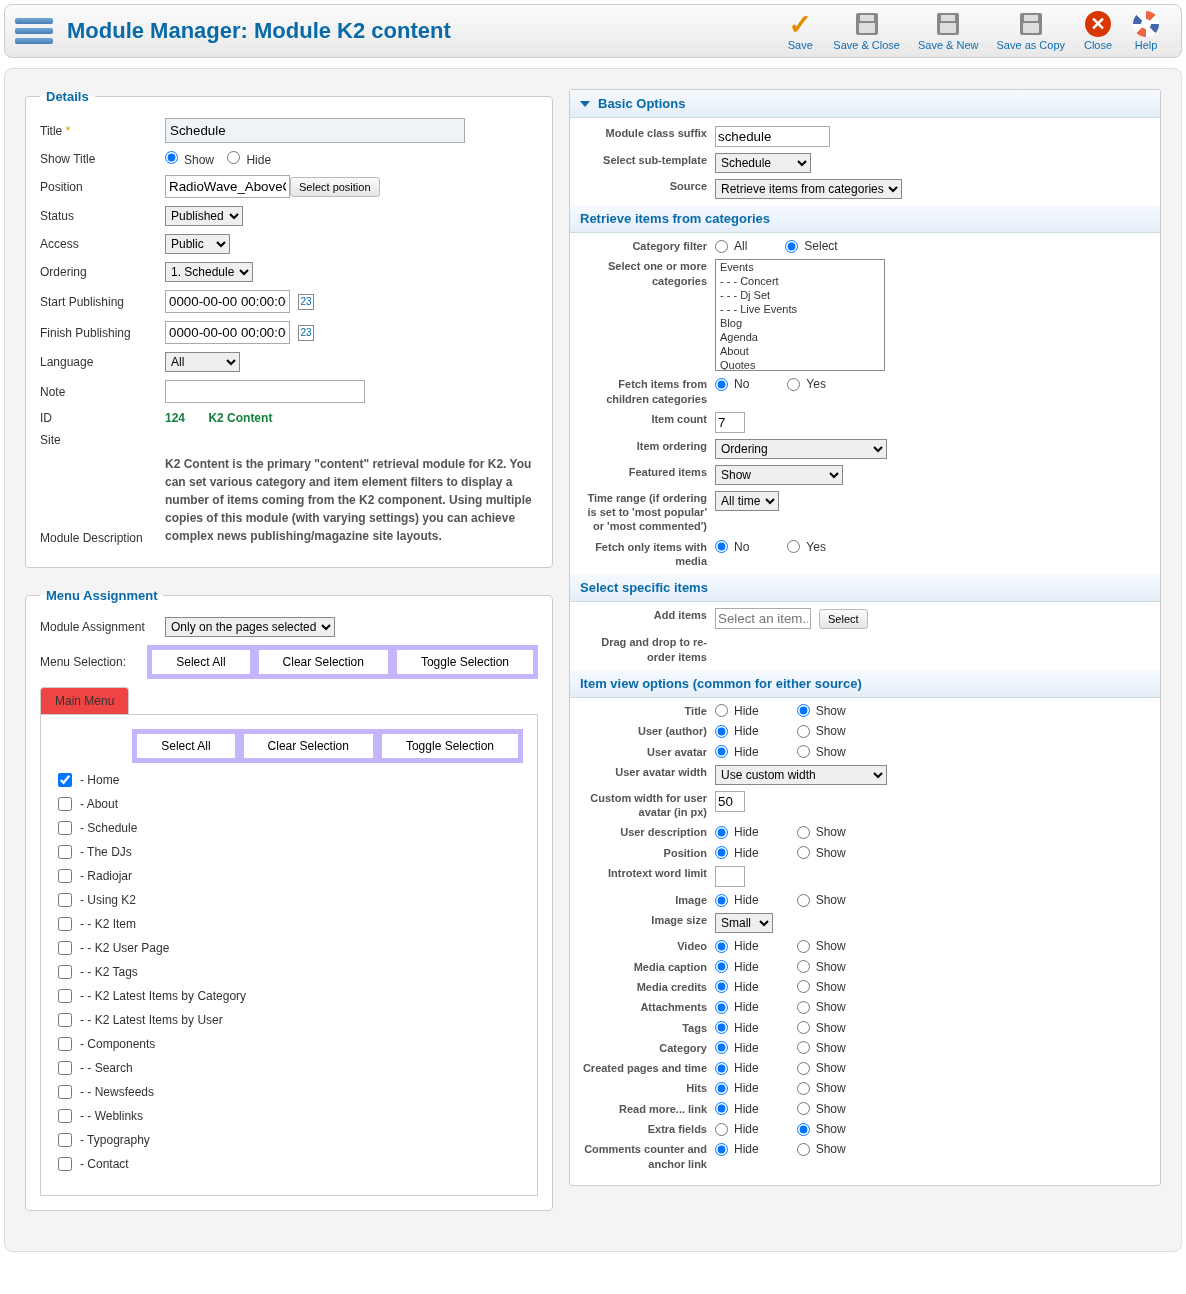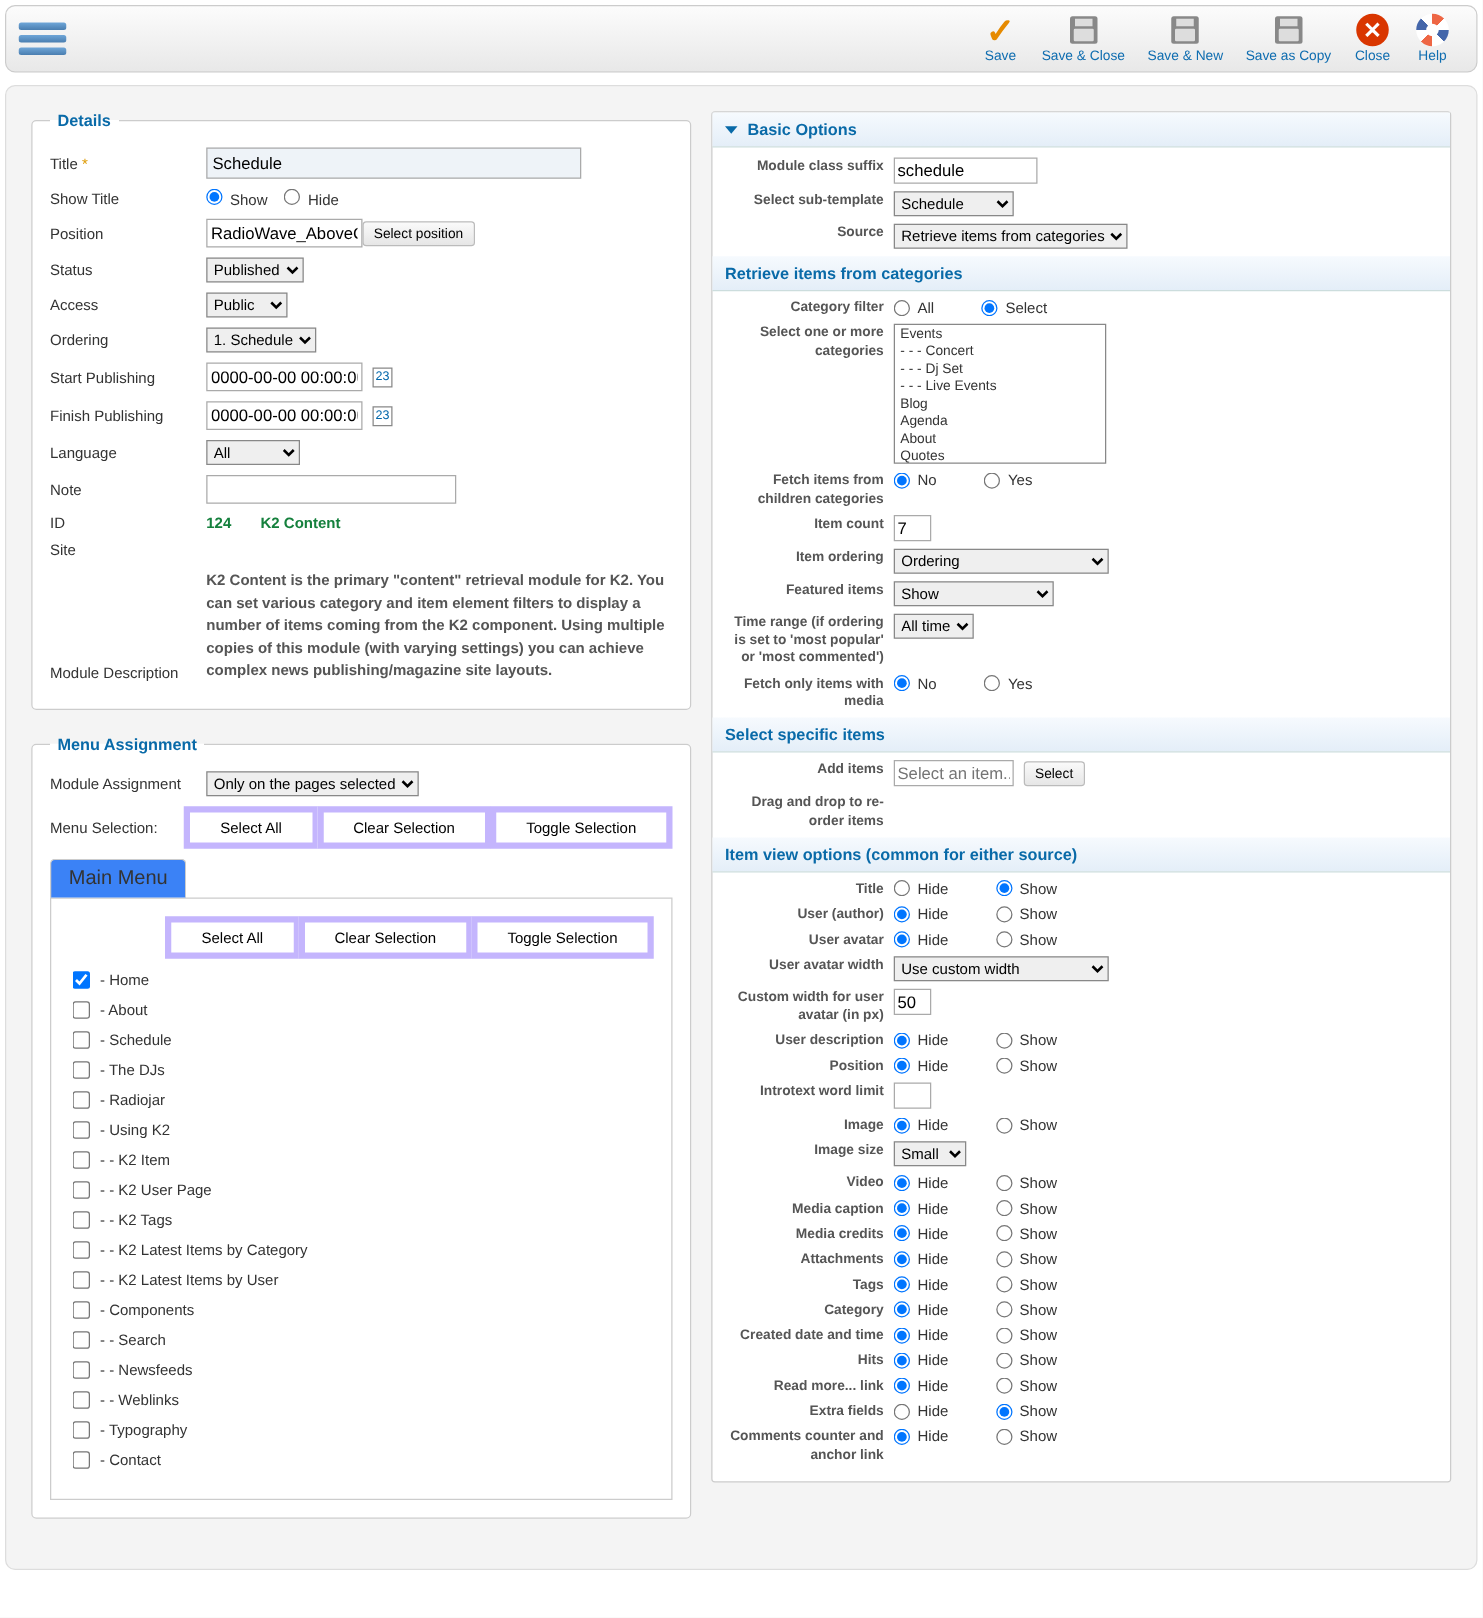--- a/index.html
+++ b/index.html
@@ -32,21 +32,21 @@
 .tin-s{width:200px;padding:3px;border:1px solid #aaa}
 select{border:1px solid #888;padding:1px;font-size:12px}
 .radio{margin-right:6px}
 .btn-s{background:linear-gradient(#fafafa,#e6e6e6);border:1px solid #bbb;border-radius:3px;padding:3px 8px;font-size:11px;cursor:pointer}
 .cal{width:16px;height:16px;border:1px solid #888;background:#fff;display:inline-flex;align-items:center;justify-content:center;font-size:10px;color:#06a;margin-left:8px}
 .val{color:#15803d;font-weight:bold}
 .desc{color:#555;font-weight:bold;line-height:1.5}
 .btnbar{display:flex;justify-content:flex-end;gap:0;margin-bottom:10px}
 .btnbar button{background:#fff;border:5px solid #c4b5fd;padding:5px 24px;font-size:12px;cursor:pointer;margin-left:-1px}
 .tabs{display:flex}
-.tab{border:1px solid #ccc;border-bottom:none;border-radius:4px 4px 0 0;padding:6px 14px;background:#3b82f6;font-size:16px}
+.tab{border:1px solid #ccc;border-bottom:none;border-radius:4px 4px 0 0;padding:6px 14px;background:#ef4444;font-size:12px}
 .tabbox{border:1px solid #ccc;padding:14px;background:#fff}
 .mitem{display:flex;align-items:center;gap:8px;margin-bottom:10px;margin-left:3px}
 .mitem input{width:14px;height:14px}
 .panel{border:1px solid #ccc;border-radius:3px;margin-bottom:10px;background:#fff}
 .phead{background:linear-gradient(#f6fafe,#e4eef8);border-bottom:1px solid #cdd;padding:6px 10px;color:#096aa8;font-weight:bold;font-size:13px;display:flex;align-items:center;gap:8px}
 .tri{width:0;height:0;border-left:5px solid transparent;border-right:5px solid transparent;border-top:6px solid #096aa8}
 .pbody{padding:8px 10px}
 .prow{display:flex;align-items:flex-start;margin-bottom:6px}
 .plbl{width:135px;text-align:right;padding-right:8px;color:#555;font-weight:bold;font-size:11px;line-height:1.3}
 .pctl{flex:1;display:flex;align-items:center;gap:8px}
@@ -60,20 +60,21 @@
 </head>
 <body>
 
 <div class="header">
  <div class="header-left">
   <div class="hicon">
         <span></span>
         <span></span>
         <span></span>
       </div>
+  <div class="title">Module Manager: Module K2 content</div>
  </div>
  <div class="toolbar">
   <div class="tbitem">
         <div class="tic">
           <span class="chk">✓</span>
         </div>
         <span>Save</span>
       </div>
   <div class="tbitem">
         <div class="tic">
@@ -569,21 +570,21 @@
                   <input type="radio" checked="" style="">
                   <span>Hide</span>
                 </label>
                 <label class="rgroup">
                   <input type="radio" style="">
                   <span>Show</span>
                 </label>
               </div>
             </div>
             <div class="prow">
-              <div class="plbl">Created date and time</div>
+              <div class="plbl">Created pages and time</div>
               <div class="pctl">
                 <label class="rgroup">
                   <input type="radio" checked="" style="">
                   <span>Hide</span>
                 </label>
                 <label class="rgroup">
                   <input type="radio" style="">
                   <span>Show</span>
                 </label>
               </div>

